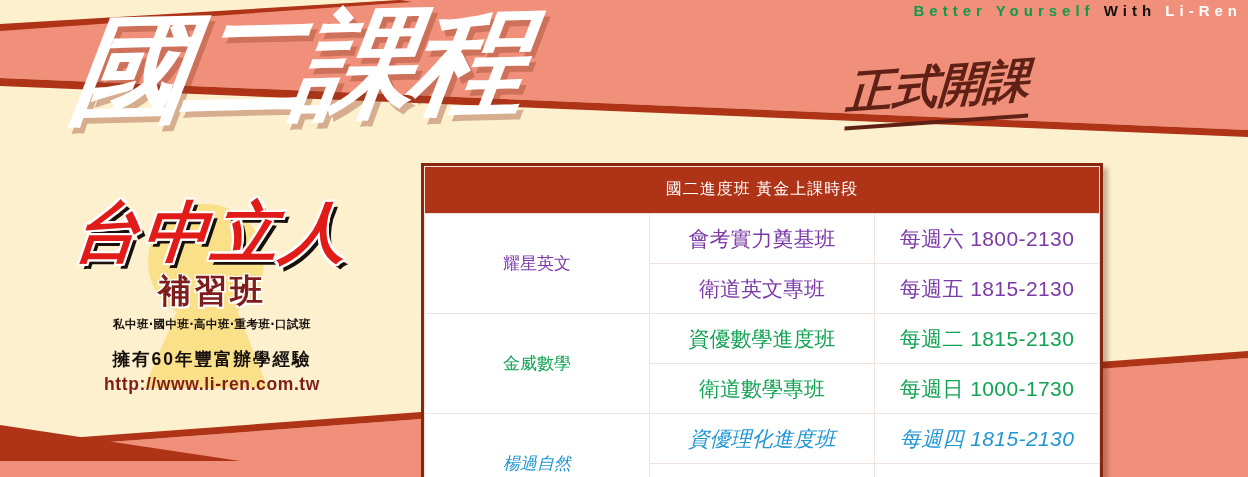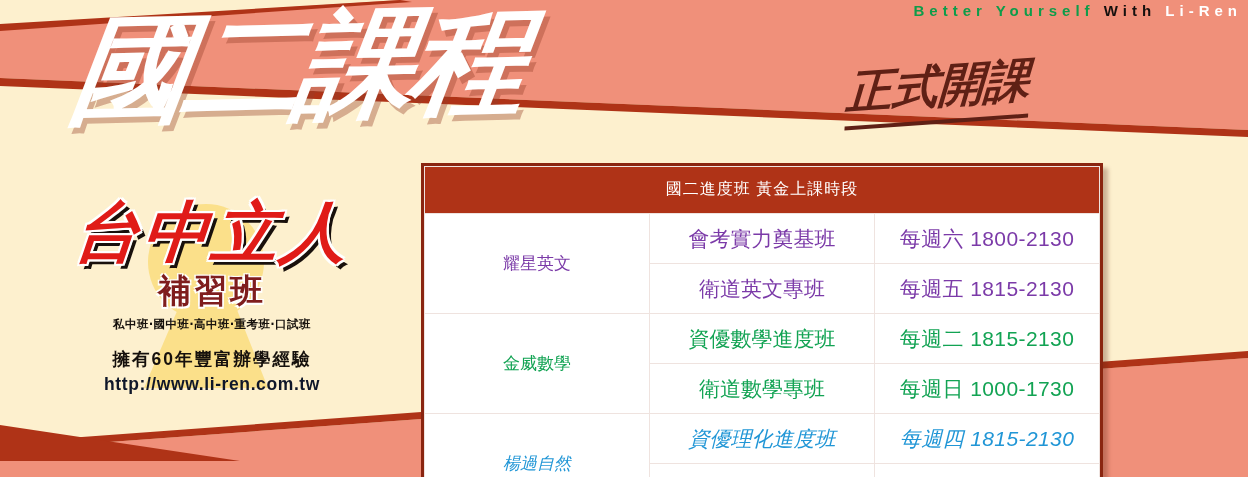--- a/index.html
+++ b/index.html
@@ -125,21 +125,21 @@
     font-size:11.5px;font-weight:bold;color:#15100C;letter-spacing:0.5px;
     white-space:nowrap;
   }
   .logo-exp{
     position:relative;margin-top:15px;
     font-size:17.5px;font-weight:bold;color:#15100C;letter-spacing:2px;
     white-space:nowrap;
   }
   .logo-url{
     position:relative;margin-top:3px;
-    font-size:17.5px;font-weight:bold;color:#0f172a;letter-spacing:0.6px;
+    font-size:17.5px;font-weight:bold;color:#7f1d1d;letter-spacing:0.6px;
     white-space:nowrap;
   }
 
   
   .table-wrap{
     position:absolute;left:421px;top:163px;width:676px;z-index:20;
     border:3px solid #8A2510;
     background:#fff;
     box-shadow:5px 5px 4px rgba(90,35,20,0.30);
   }

